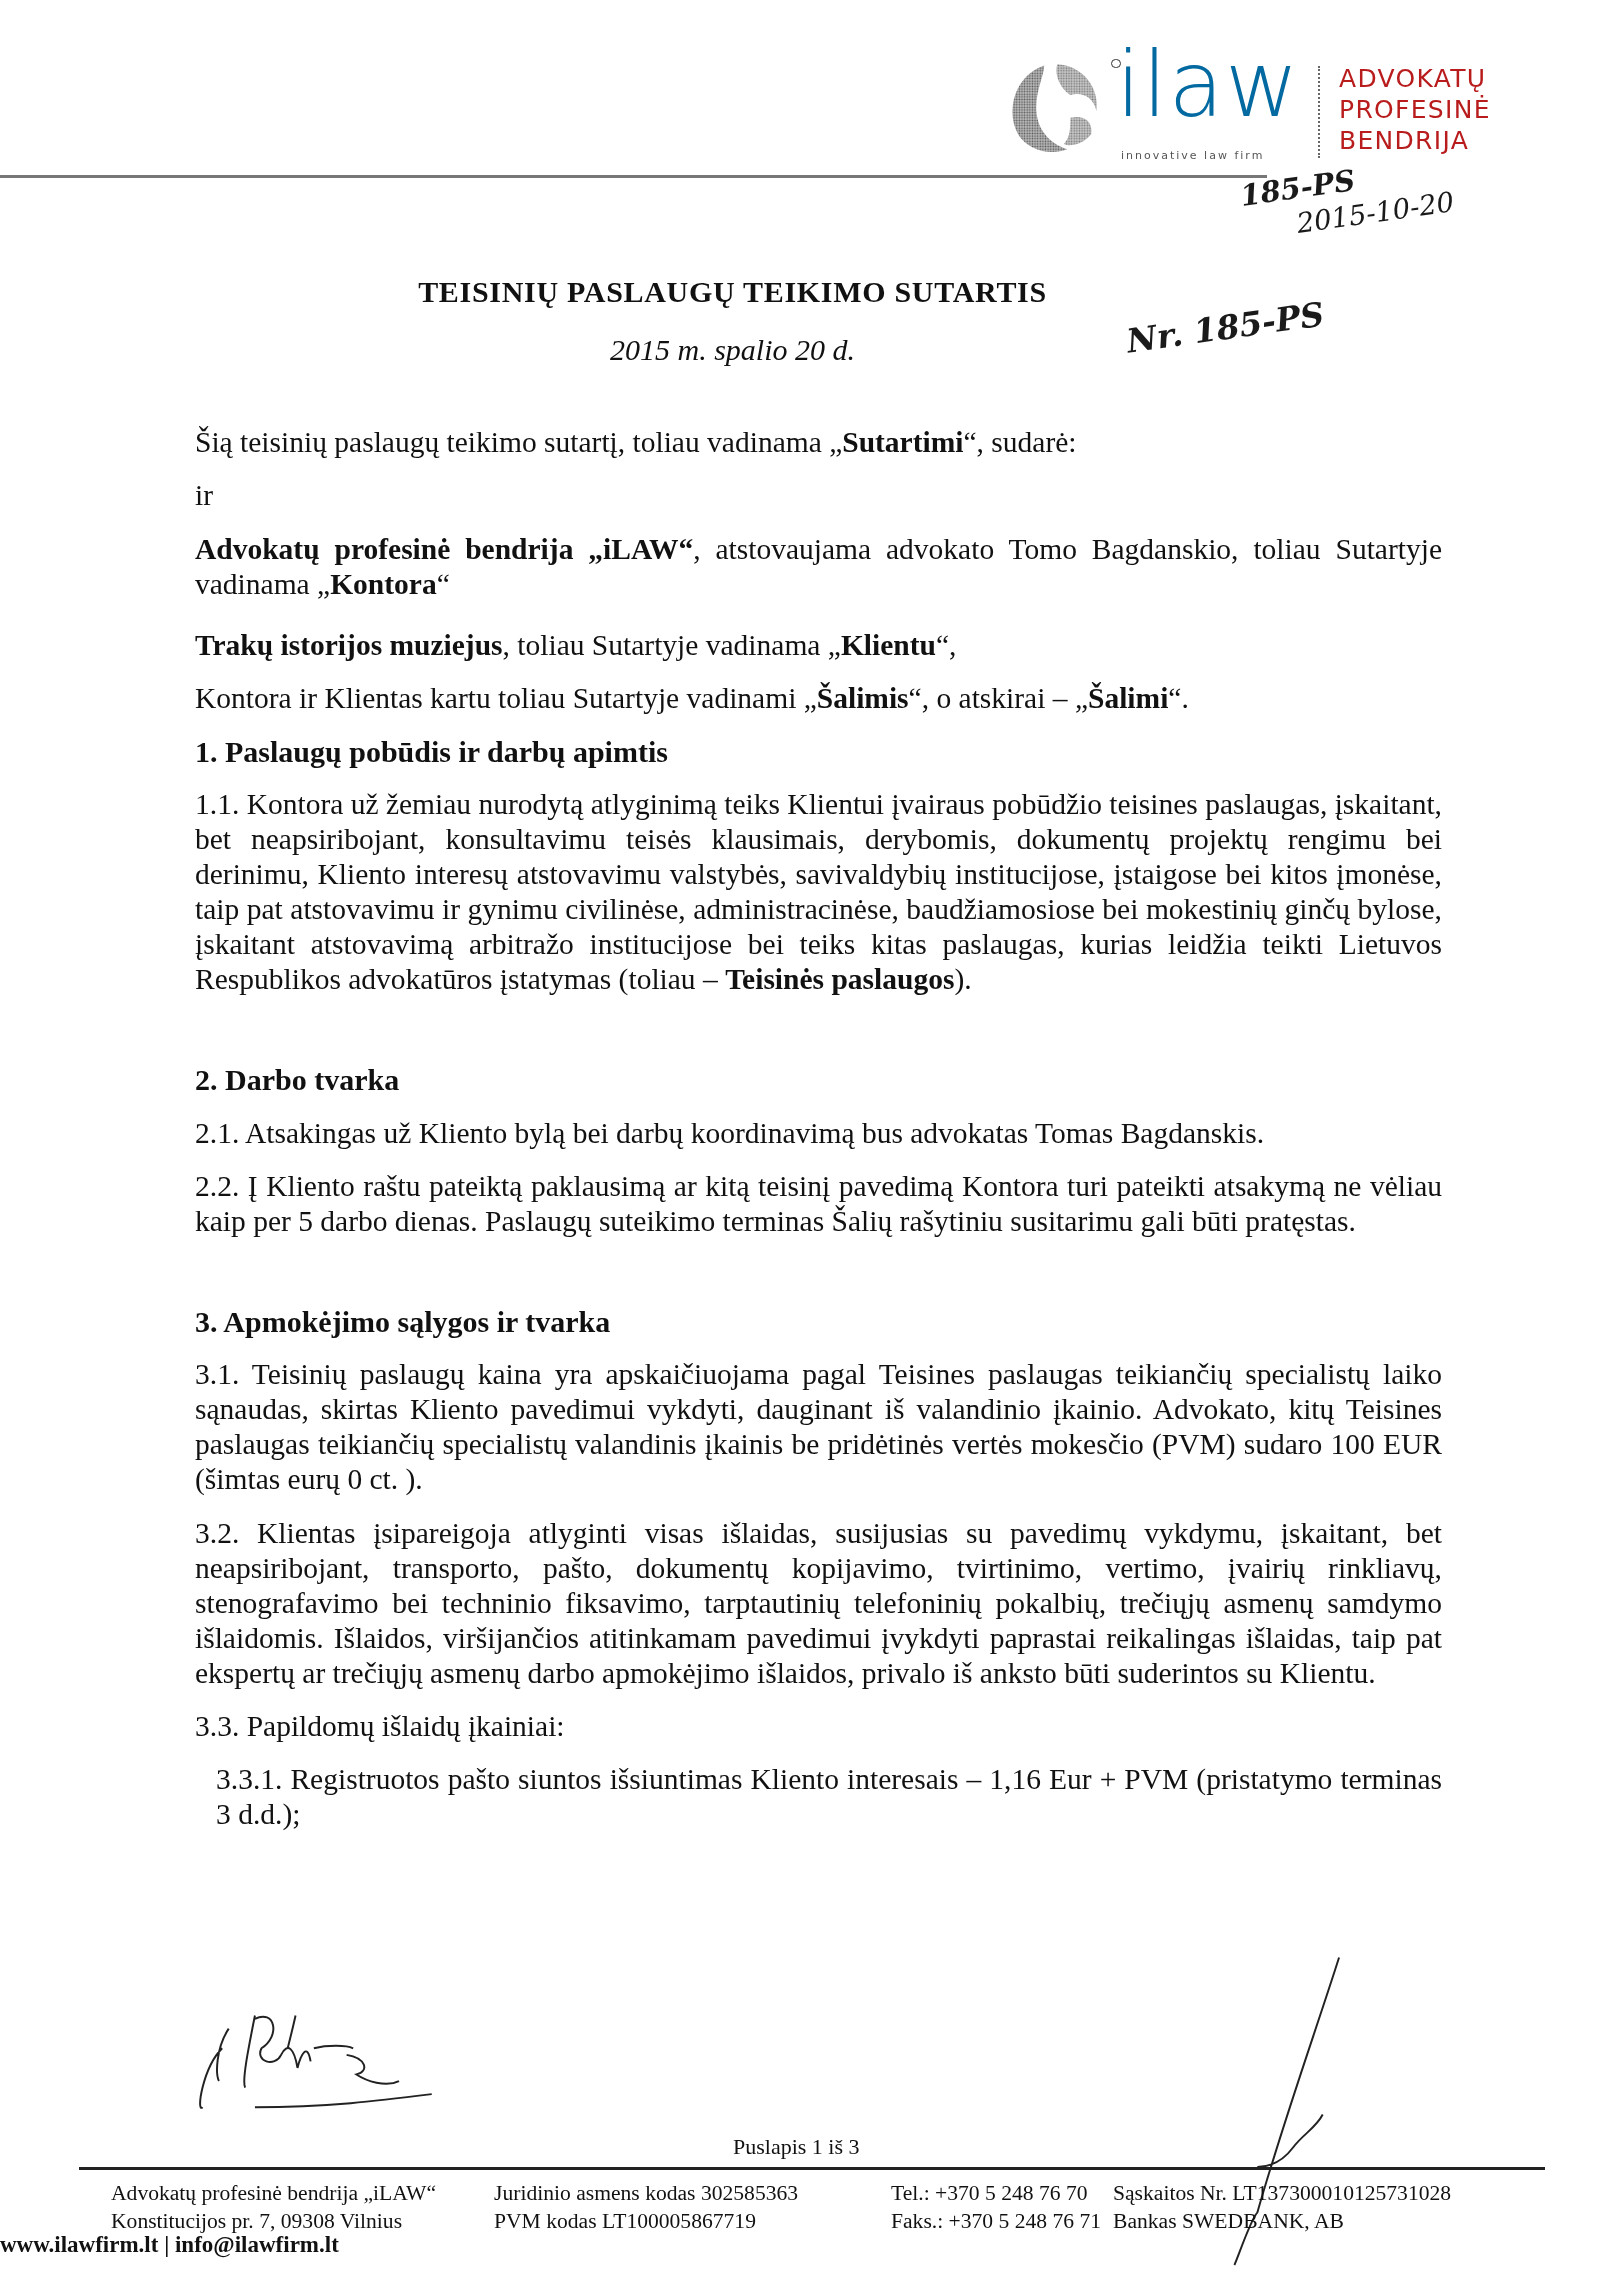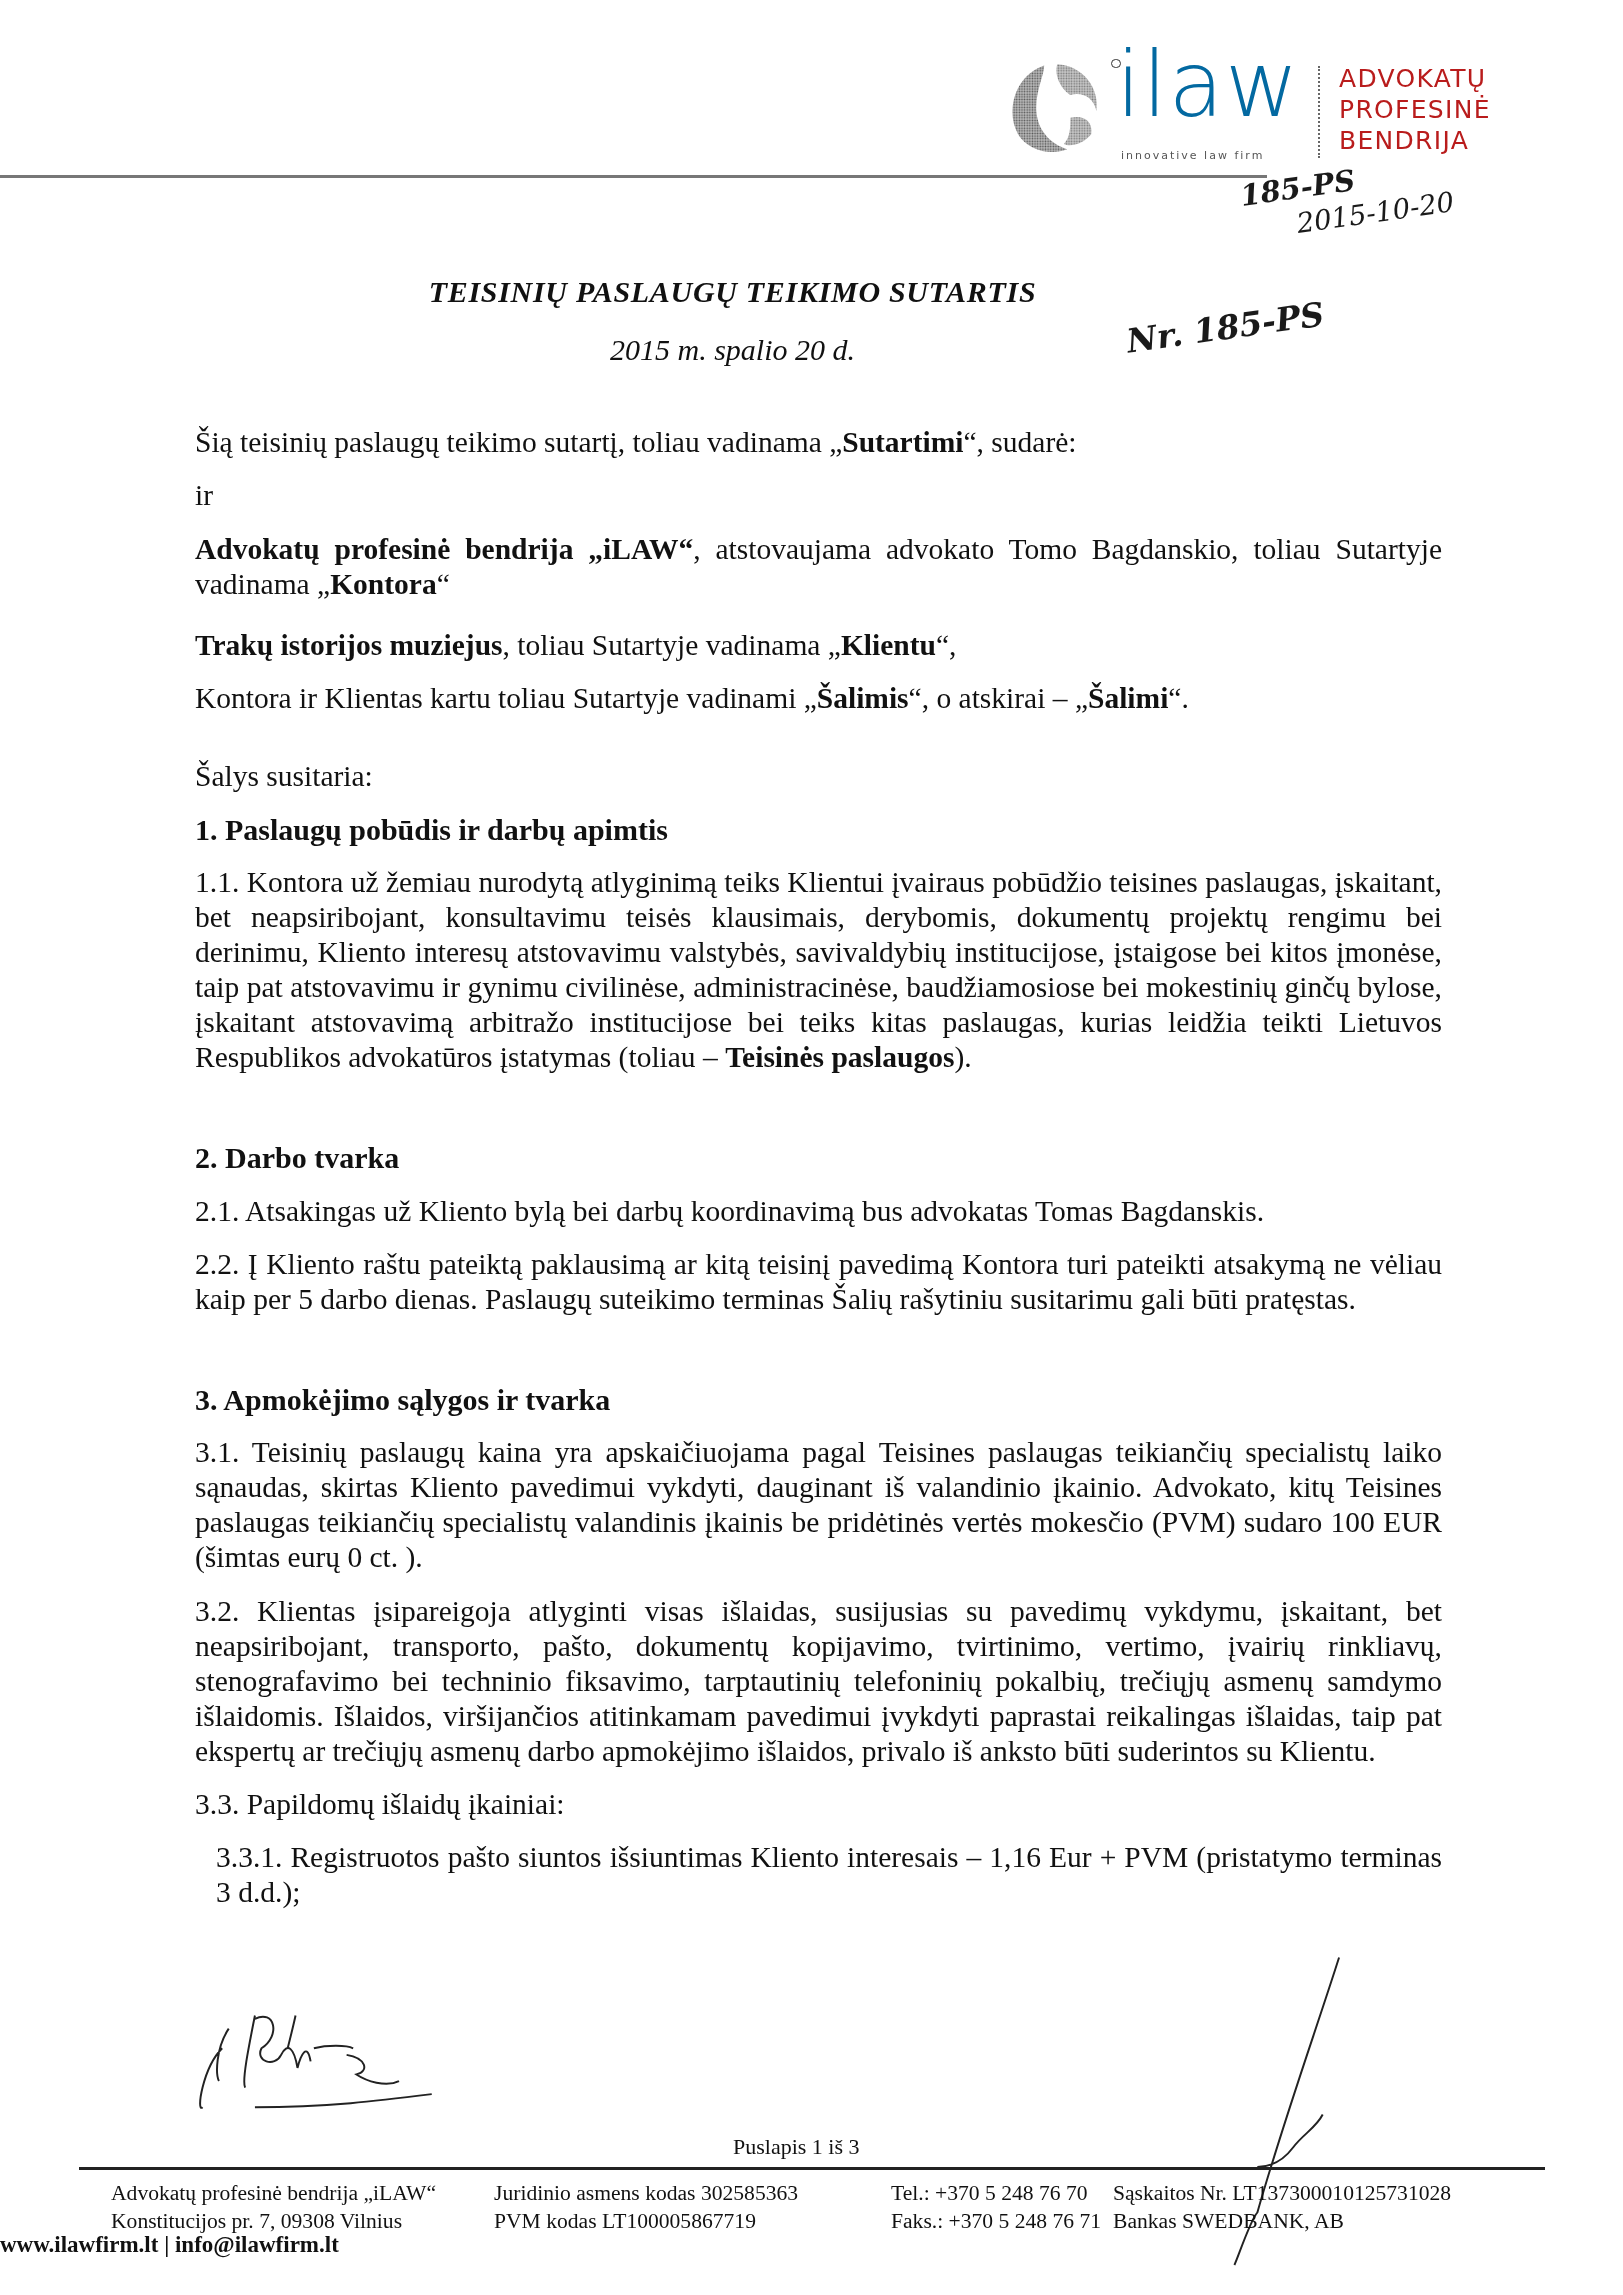--- a/index.html
+++ b/index.html
@@ -22,21 +22,21 @@
     .header-rule { position: absolute; left: 0; top: 175px; width: 1267px; height: 3.3px; background: #555;
                    opacity: .8; }
     .handwriting { position: absolute; font-family: "DejaVu Serif", serif; font-style: italic;
                    font-weight: bold; color: #1a1a1a; transform: rotate(-8deg); }
     .hw-ref { left: 1240px; top: 171px; font-size: 29px; }
     .hw-date { left: 1296px; top: 196px; font-size: 27.5px; font-weight: normal; }
     .hw-no { left: 1126px; top: 308px; font-size: 33px; }
 
     
     .title { position: absolute; left: 0; top: 275px; width: 1623px; text-align: center; padding-left: 0; }
-    .title h1 { margin: 0; font-size: 30px; font-weight: bold; letter-spacing: 0.7px; font-style: italic; }
+    .title h1 { margin: 0; font-size: 30px; font-weight: bold; letter-spacing: 0.7px; }
     .title .date { margin-top: 23.6px; font-size: 30px; font-style: italic; }
     .title h1 span, .title .date span { position: relative; left: -79px; }
 
     
     .body { position: absolute; left: 195px; top: 425px; width: 1247px; font-size: 29.5px; line-height: 35px; }
     .body p { margin: 0; text-align: justify; }
     .sp-a { margin-top: 18.3px !important; }
     .sp-b { margin-top: 26px !important; }
     .sp-c { margin-top: 43px !important; }
     .sp-d { margin-top: 65px !important; }
@@ -98,21 +98,20 @@
   <p class="sp-a">
     <b>Advokatų profesinė bendrija „iLAW“</b><span>, atstovaujama advokato Tomo Bagdanskio, toliau Sutartyje vadinama „</span><b>Kontora</b><span>“</span>
   </p>
   <p class="sp-b">
     <b>Trakų istorijos muziejus</b><span>, toliau Sutartyje vadinama „</span><b>Klientu</b><span>“,</span>
   </p>
   <p class="sp-a">
     <span>Kontora ir Klientas kartu toliau Sutartyje vadinami „</span><b>Šalimis</b><span>“, o atskirai – „</span><b>Šalimi</b><span>“.</span>
   </p>
 
-  <p class="sp-c">Šalys susitaria:</p>
 
   <p class="sp-a sec">1. Paslaugų pobūdis ir darbų apimtis</p>
   <p class="sp-a">
     <span>1.1. Kontora už žemiau nurodytą atlyginimą teiks Klientui įvairaus pobūdžio teisines paslaugas, įskaitant, bet neapsiribojant, konsultavimu teisės klausimais, derybomis, dokumentų projektų rengimu bei derinimu, Kliento interesų atstovavimu valstybės, savivaldybių institucijose, įstaigose bei kitos įmonėse, taip pat atstovavimu ir gynimu civilinėse, administracinėse, baudžiamosiose bei mokestinių ginčų bylose, įskaitant atstovavimą arbitražo institucijose bei teiks kitas paslaugas, kurias leidžia teikti Lietuvos Respublikos advokatūros įstatymas (toliau – </span><b>Teisinės paslaugos</b><span>).</span>
   </p>
 
   <p class="sp-d sec">2. Darbo tvarka</p>
   <p class="sp-a">2.1. Atsakingas už Kliento bylą bei darbų koordinavimą bus advokatas Tomas Bagdanskis.</p>
   <p class="sp-a">2.2. Į Kliento raštu pateiktą paklausimą ar kitą teisinį pavedimą Kontora turi pateikti atsakymą ne vėliau kaip per 5 darbo dienas. Paslaugų suteikimo terminas Šalių rašytiniu susitarimu gali būti pratęstas.</p>
 

